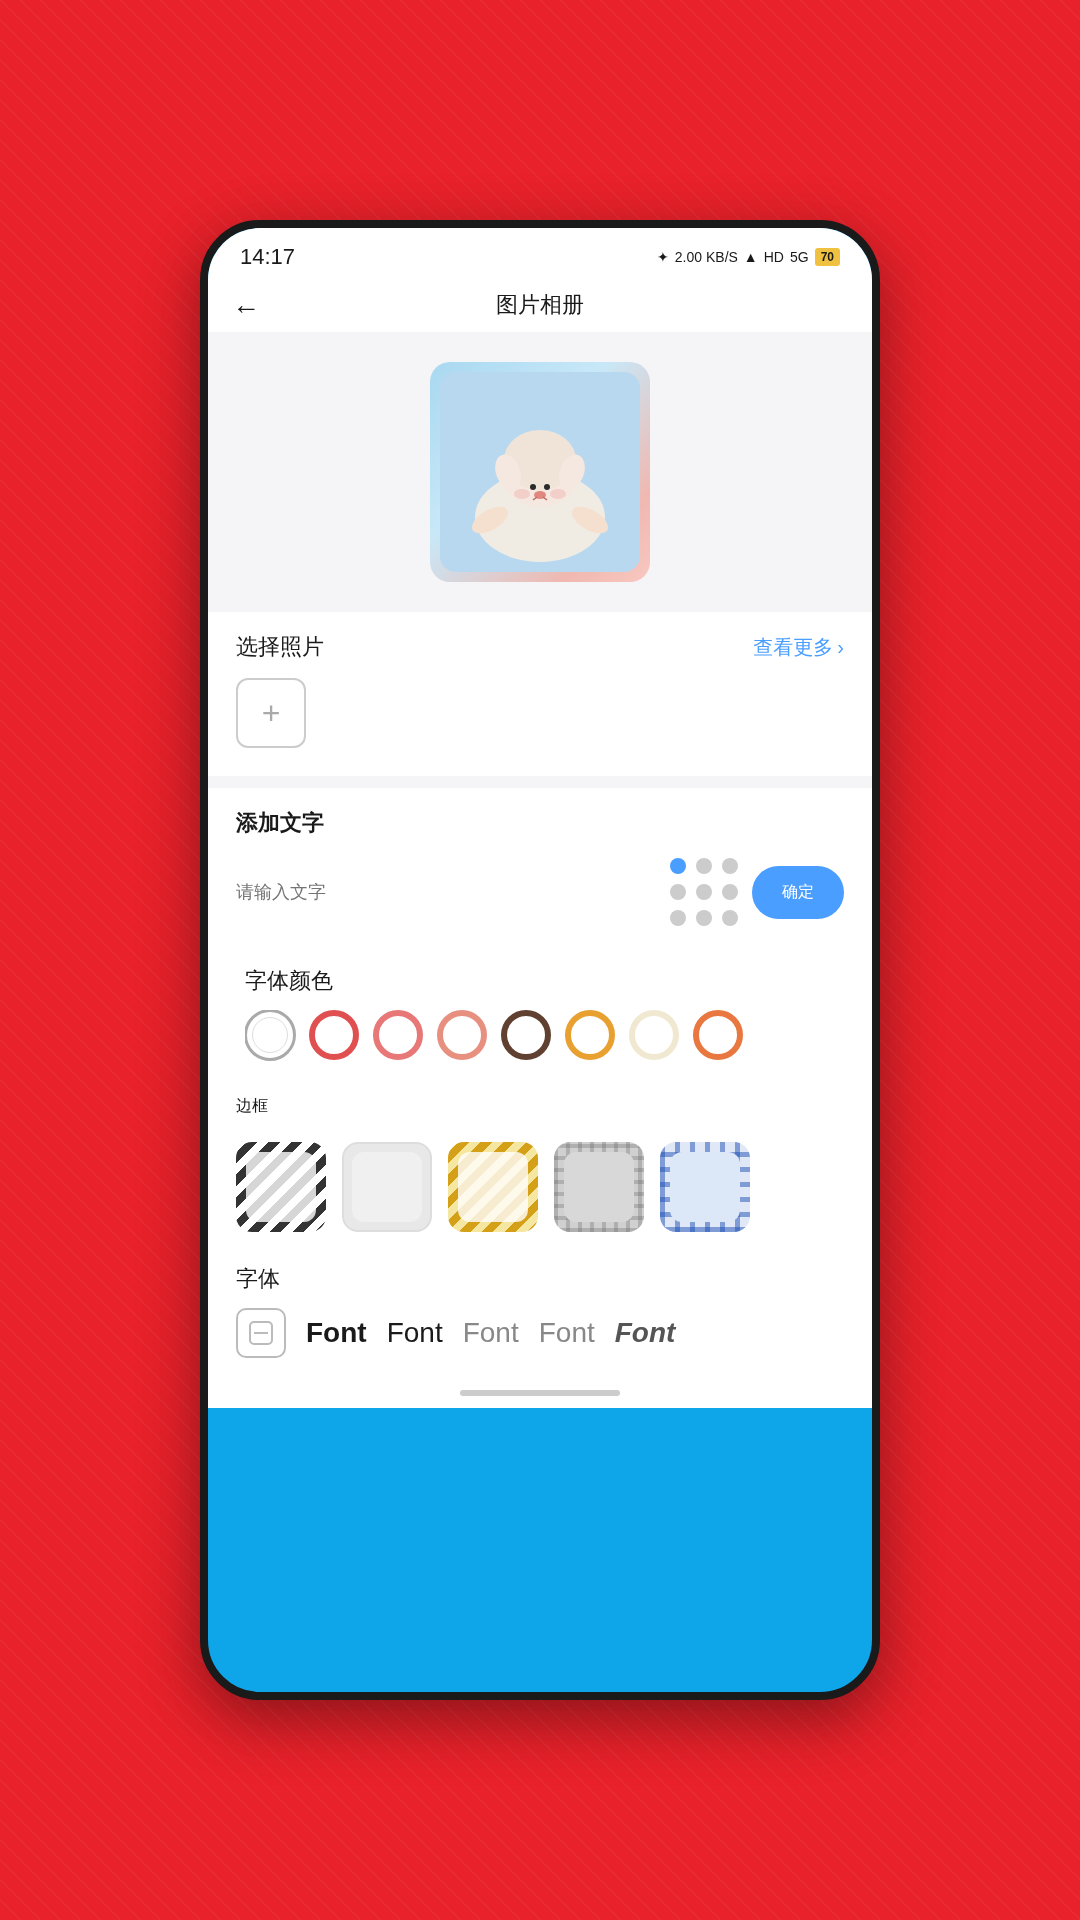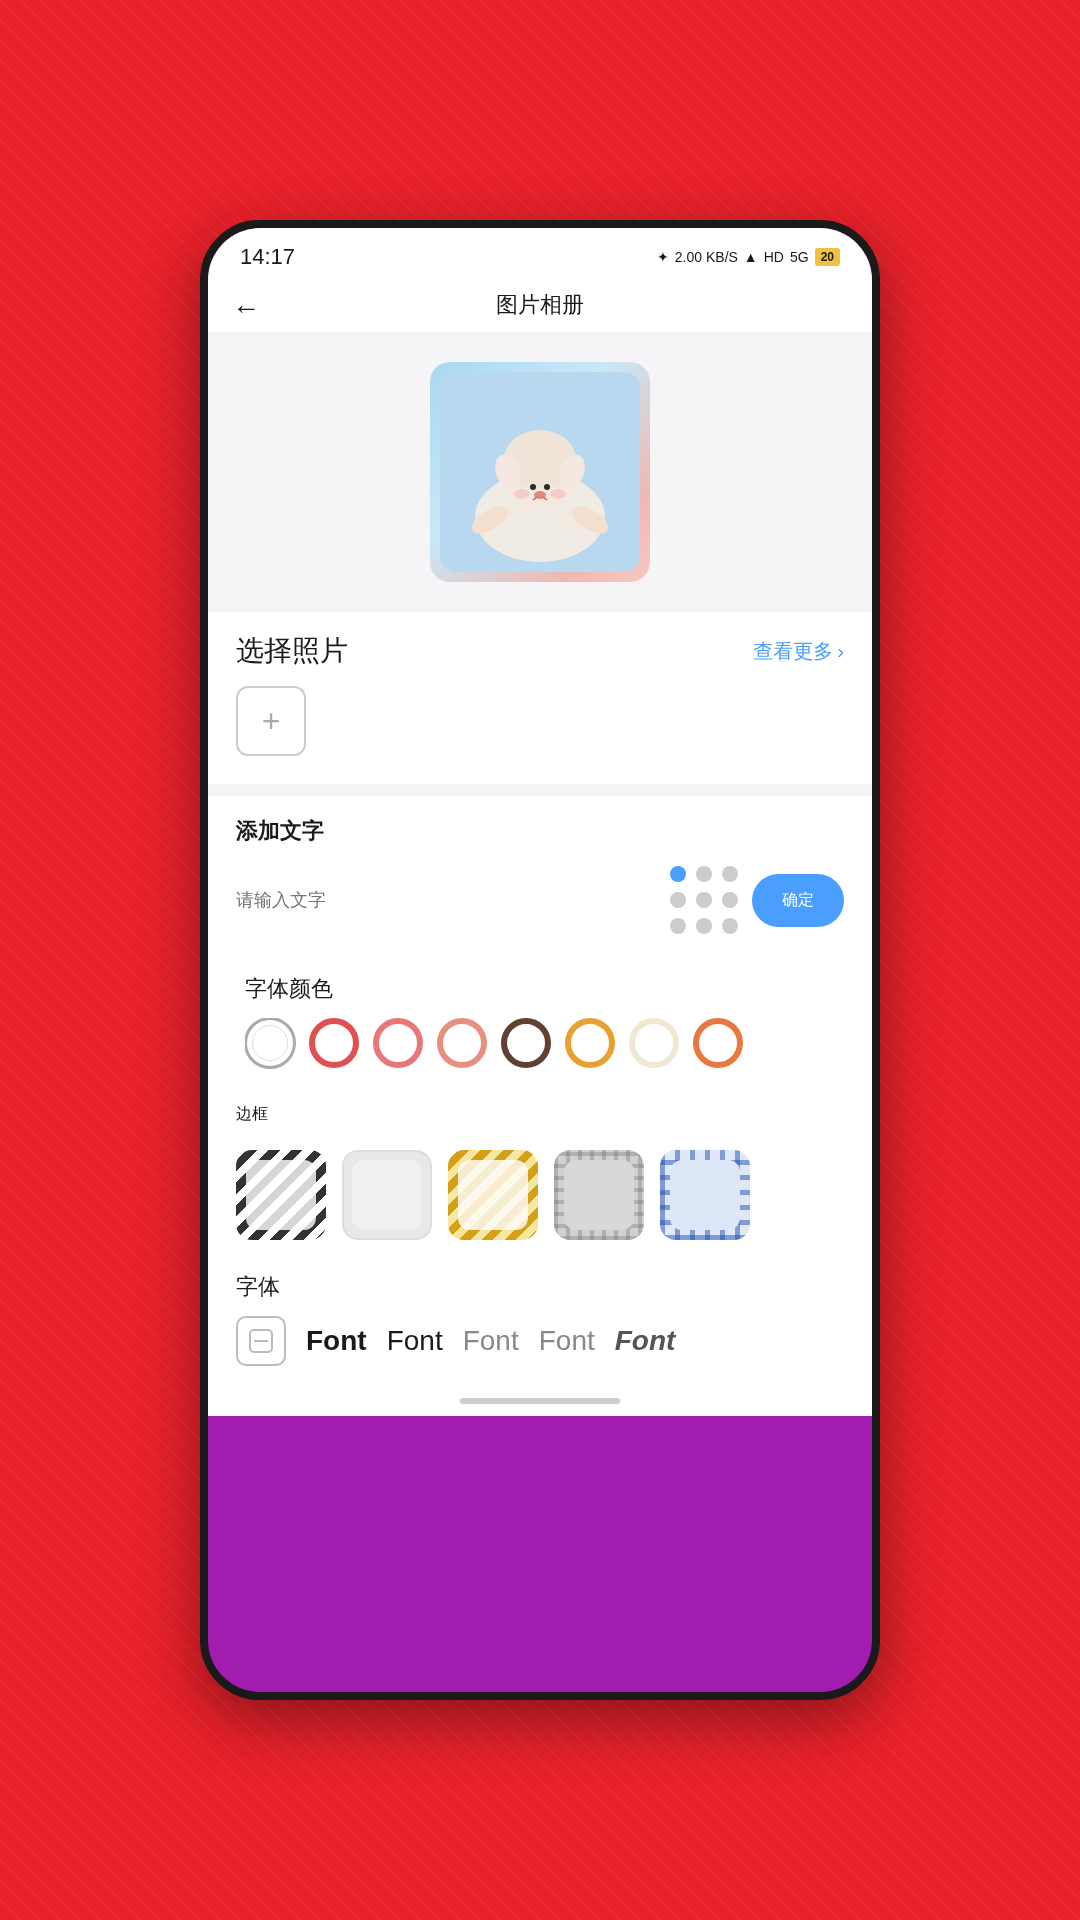--- a/index.html
+++ b/index.html
@@ -25,21 +25,21 @@
       inset: 0;
       background-image: 
         repeating-linear-gradient(45deg, rgba(255,255,255,0.05) 0, rgba(255,255,255,0.05) 1px, transparent 0, transparent 50%);
       background-size: 20px 20px;
     }
     .phone-wrapper {
       position: relative;
       z-index: 1;
       width: 680px;
       height: 1480px;
-      background: #a21caf;
+      background: #0ea5e9;
       border-radius: 60px;
       border: 8px solid #1a1a1a;
       overflow: hidden;
       box-shadow: 0 20px 60px rgba(0,0,0,0.4);
     }
     .status-bar {
       display: flex;
       justify-content: space-between;
       align-items: center;
       padding: 16px 32px 8px;
@@ -108,21 +108,21 @@
       background: #fff;
       padding: 20px 28px;
     }
     .section-header {
       display: flex;
       align-items: center;
       justify-content: space-between;
       margin-bottom: 16px;
     }
     .section-title {
-      font-size: 28px;
+      font-size: 22px;
       font-weight: 500;
       color: #1a1a1a;
     }
     .see-more {
       font-size: 20px;
       color: #4a9eff;
       display: flex;
       align-items: center;
       gap: 4px;
       cursor: pointer;
@@ -378,21 +378,21 @@
 <div class="phone-wrapper">
 
   <div class="status-bar">
     <span class="status-time">14:17</span>
     <div class="status-icons">
       <span>✦</span>
       <span>2.00 KB/S</span>
       <span>▲</span>
       <span>HD</span>
       <span>5G</span>
-      <span class="battery-icon">20</span>
+      <span class="battery-icon">70</span>
     </div>
   </div>
 
   <div class="header">
     <span class="back-btn">←</span>
     <span class="header-title">图片相册</span>
   </div>
 
   <div class="scroll-content">
 

